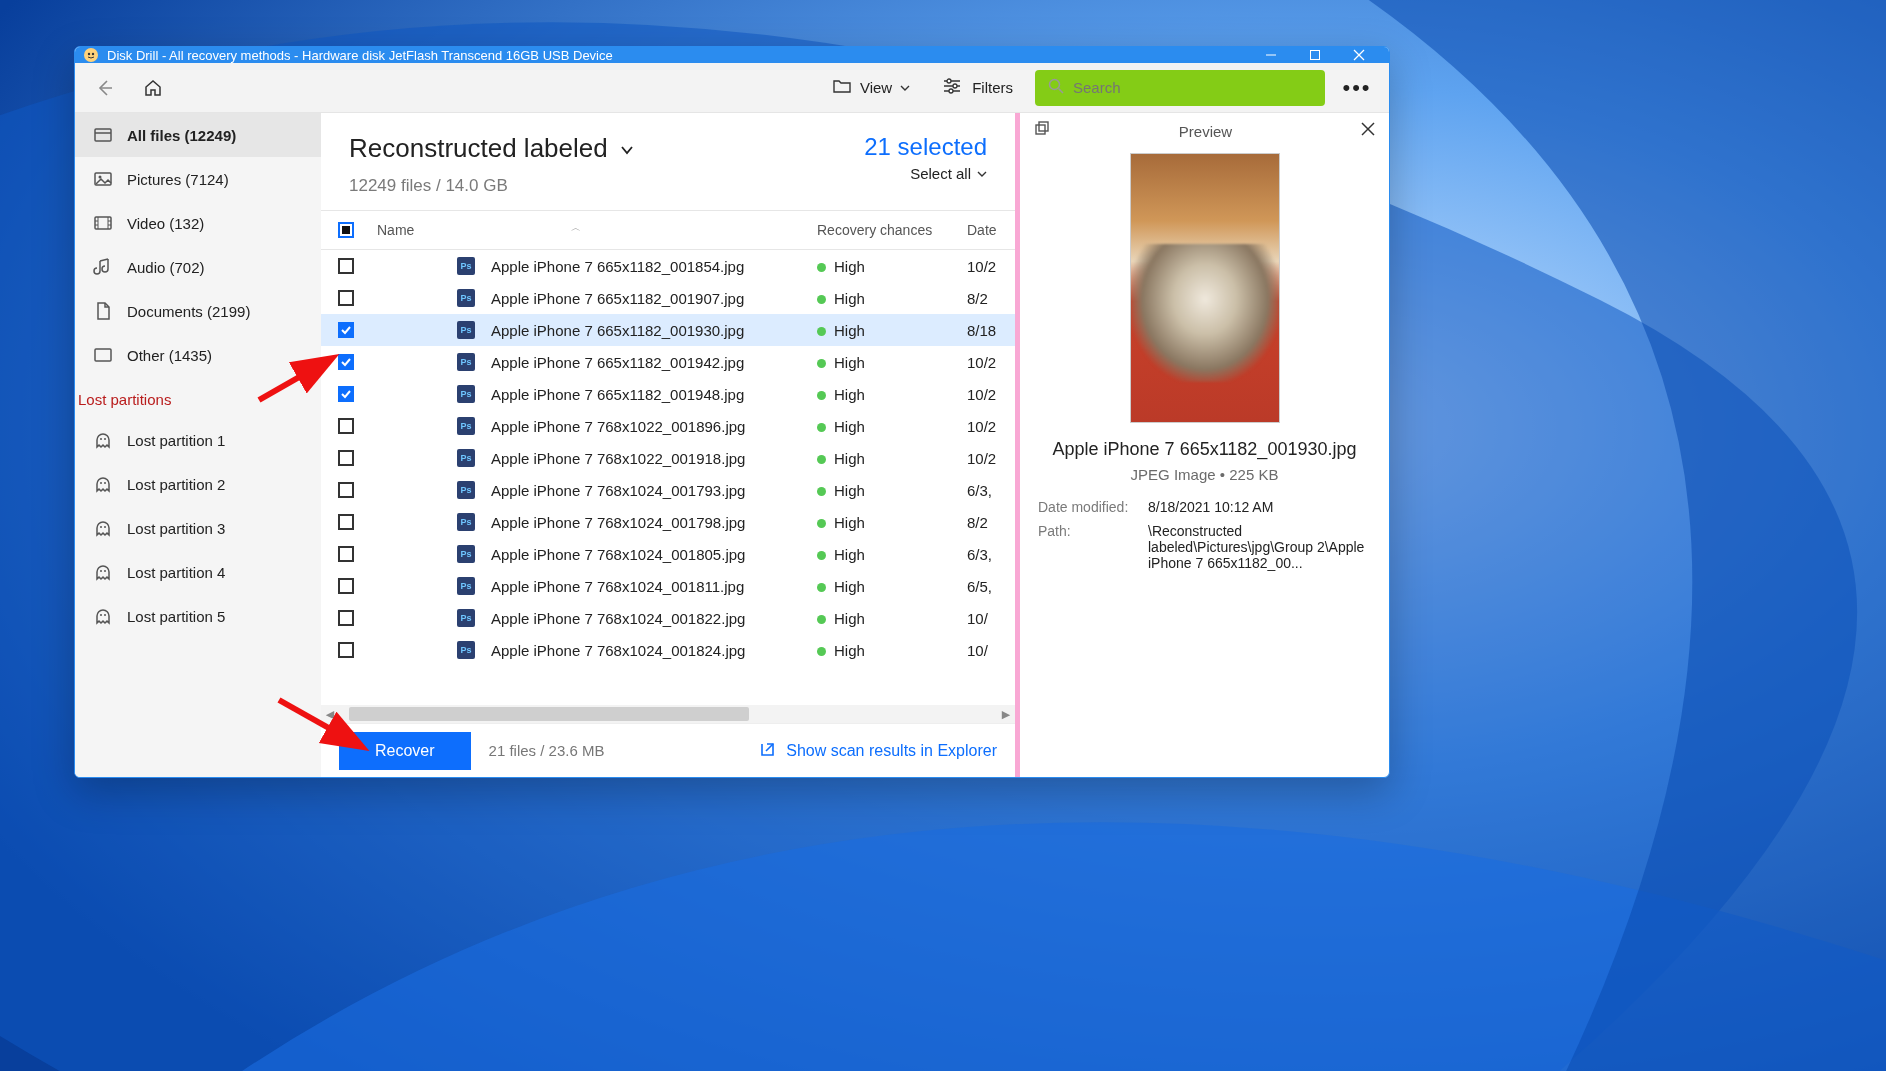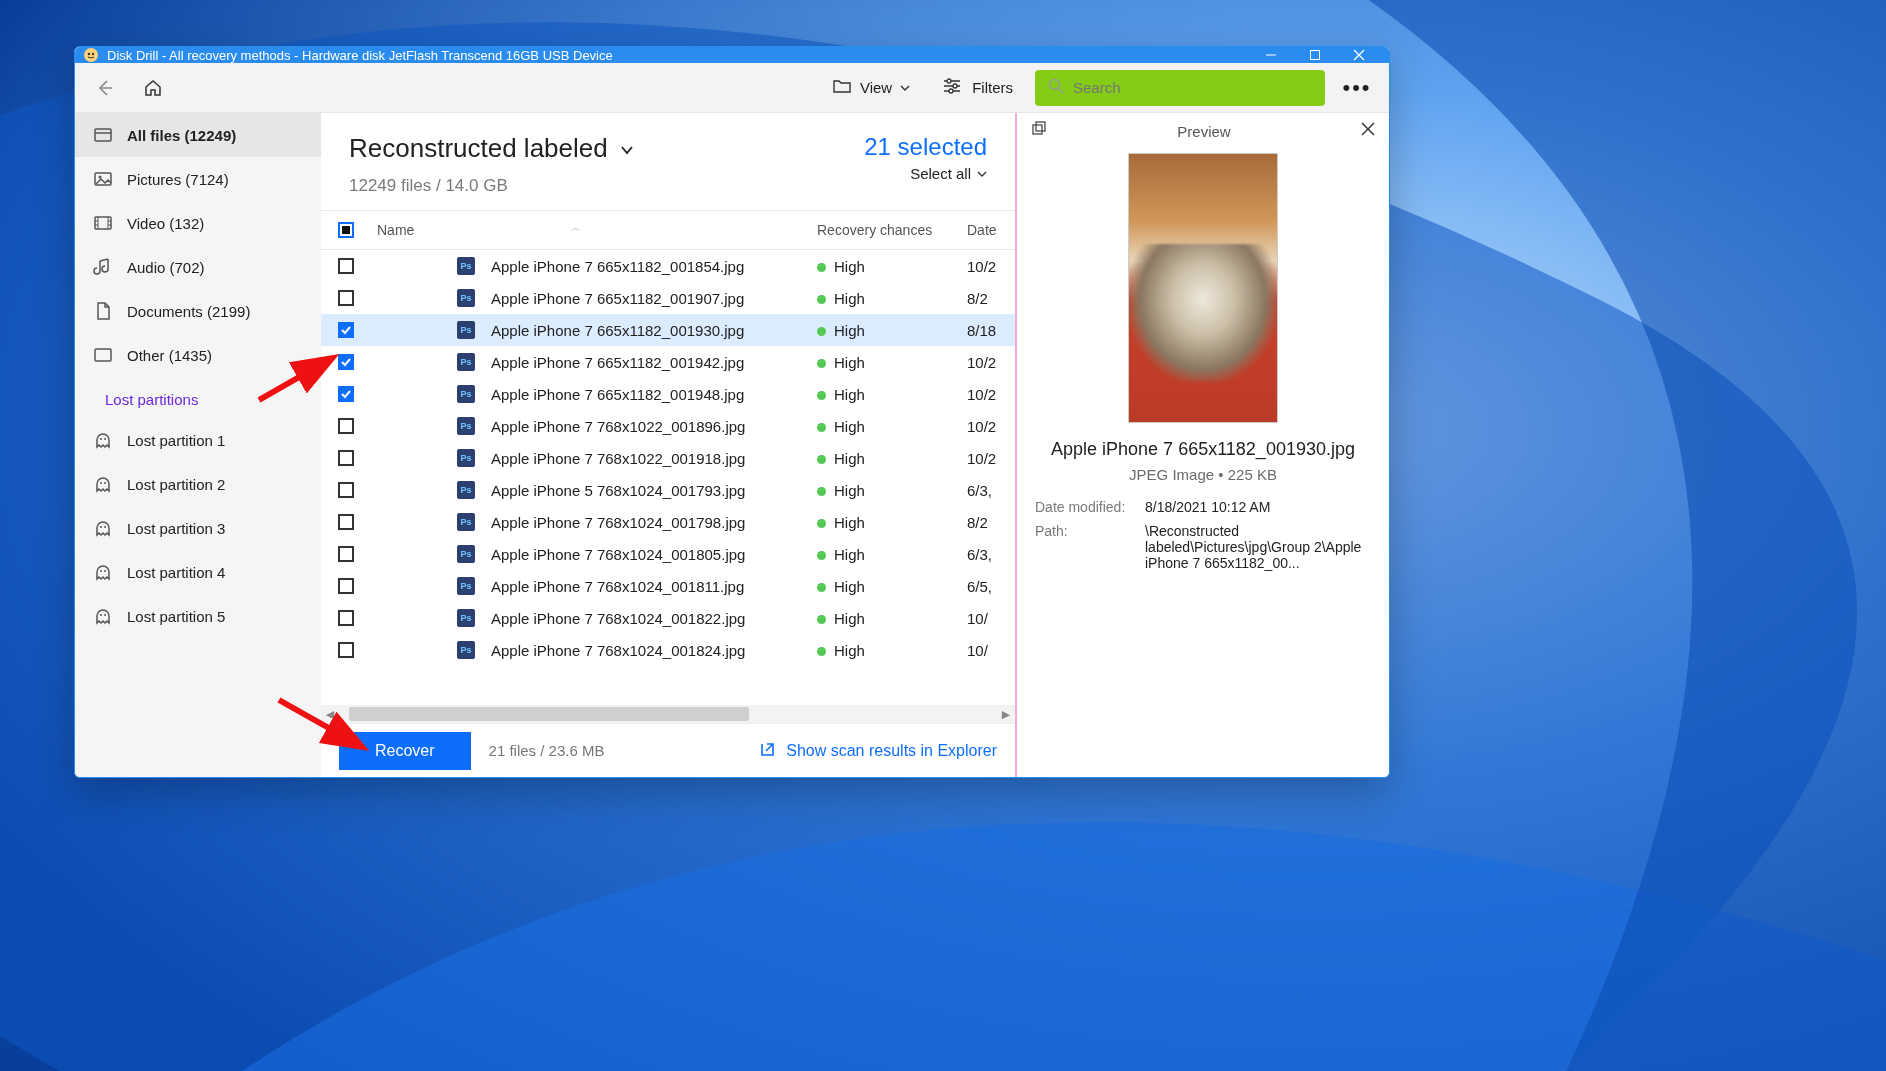--- a/index.html
+++ b/index.html
@@ -35,21 +35,21 @@
   width: 290px; height: 36px; background: #84cc16; border-radius: 4px;
   display: flex; align-items: center; padding: 0 12px; gap: 8px; color: #888;
 }
 .search-box input { border: none; background: transparent; outline: none; font-size: 15px; flex: 1; color: #333; }
 .more-btn { font-size: 22px; color: #222; letter-spacing: 2px; width:40px; text-align:center; cursor:pointer; }
 .body { flex: 1; display: flex; min-height: 0; }
 .sidebar { width: 246px; background: #f5f5f5; display: flex; flex-direction: column; font-size: 15px; color: #222; position:relative; }
 .sb-item { display: flex; align-items: center; gap: 14px; padding: 12px 18px; cursor: pointer; }
 .sb-item.active { background: #e6e6e6; font-weight: 600; }
 .sb-icon { width: 20px; height: 20px; color: #555; flex-shrink: 0; }
-.sb-header { padding: 14px 30px 10px; color: #6d28d9; font-size: 15px; }
+.sb-header { padding: 14px 3px 10px; color: #b91c1c; font-size: 15px; }
 .main { flex: 1; display: flex; flex-direction: column; min-width:0; background:#fff; }
 .main-header { padding: 20px 28px 14px; display: flex; align-items: flex-start; }
 .mh-left { flex: 1; }
 .mh-title { font-size: 26px; color: #222; display: flex; align-items: center; gap: 12px; }
 .mh-sub { font-size: 17px; color: #7a7a7a; margin-top: 12px; }
 .mh-right { text-align: right; }
 .mh-selected { font-size: 24px; color: #0d6efd; }
 .mh-selectall { font-size: 15px; color: #222; margin-top: 4px; display: flex; align-items: center; justify-content: flex-end; gap: 6px; cursor:pointer; }
 .grid-header {
   display: flex; align-items: center; height: 40px; border-top: 1px solid #e6e6e6; border-bottom: 1px solid #e6e6e6;
@@ -74,21 +74,21 @@
 .rec-dot { width: 9px; height: 9px; border-radius: 50%; background: #55c955; display: inline-block; margin-right: 8px; }
 .hscroll { height: 18px; background: #f3f3f3; display:flex; align-items:center; }
 .hscroll .arrow { width:18px; text-align:center; color:#888; font-size:11px; }
 .hscroll .track { flex:1; position:relative; height:100%; }
 .hscroll .thumb { position:absolute; left:10px; width:400px; top:2px; bottom:2px; background:#cfcfcf; border-radius:2px; }
 .footer { height: 54px; display: flex; align-items: center; padding: 0 18px; gap: 18px; border-top:1px solid #eee; }
 .recover-btn { background: #0d6efd; color: #fff; border: none; padding: 10px 36px; font-size: 16px; cursor: pointer; }
 .footer-stats { color: #777; font-size: 15px; }
 .footer-spacer { flex:1; }
 .footer-link { color: #0d6efd; font-size: 16px; display:flex; align-items:center; gap:10px; cursor:pointer; }
-.preview-pane { width: 374px; border-left: 2px solid #f9a8d4; display: flex; flex-direction: column; }
+.preview-pane { width: 374px; border-left: 5px solid #f9a8d4; display: flex; flex-direction: column; }
 .pv-header { display: flex; align-items: center; padding: 8px 14px; color: #555; }
 .pv-header .pv-title { flex: 1; text-align: center; font-size: 15px; }
 .pv-img { margin: 4px auto 10px; width: 150px; height: 270px; background: linear-gradient(180deg,#a76b3a 0%, #d09758 25%, #e9d5b8 40%, #c8412a 55%, #bb3a28 100%); border:1px solid #ccc; position:relative; overflow:hidden; }
 .pv-cat { position:absolute; left:0; right:0; top:90px; bottom:40px; background: radial-gradient(ellipse at 50% 40%, #efe8dc 0%, #cbbfa8 30%, #8a7761 60%, transparent 75%); filter: blur(1px); }
 .pv-name { text-align: center; font-size: 18px; color: #222; padding: 6px 12px; }
 .pv-meta { text-align: center; font-size: 15px; color: #6b6b6b; margin-bottom: 12px; }
 .pv-row { display: flex; padding: 4px 18px; font-size: 14px; }
 .pv-row .k { width: 110px; color: #7a7a7a; }
 .pv-row .v { flex: 1; color: #222; }
 .arrow-svg { position:absolute; }
@@ -409,21 +409,21 @@
             </div>
             <div class="col-rec"><span class="rec-dot"></span><span>High</span></div>
             <div class="col-date">10/2</div>
           </div>
           <div class="file-row">
             <div class="col-check">
               <span class="chk"></span>
             </div>
             <div class="col-name">
               <span class="ft-icon">Ps</span>
-              <span>Apple iPhone 5 768x1024_001793.jpg</span>
+              <span>Apple iPhone 7 768x1024_001793.jpg</span>
             </div>
             <div class="col-rec"><span class="rec-dot"></span><span>High</span></div>
             <div class="col-date">6/3,</div>
           </div>
           <div class="file-row">
             <div class="col-check">
               <span class="chk"></span>
             </div>
             <div class="col-name">
               <span class="ft-icon">Ps</span>

